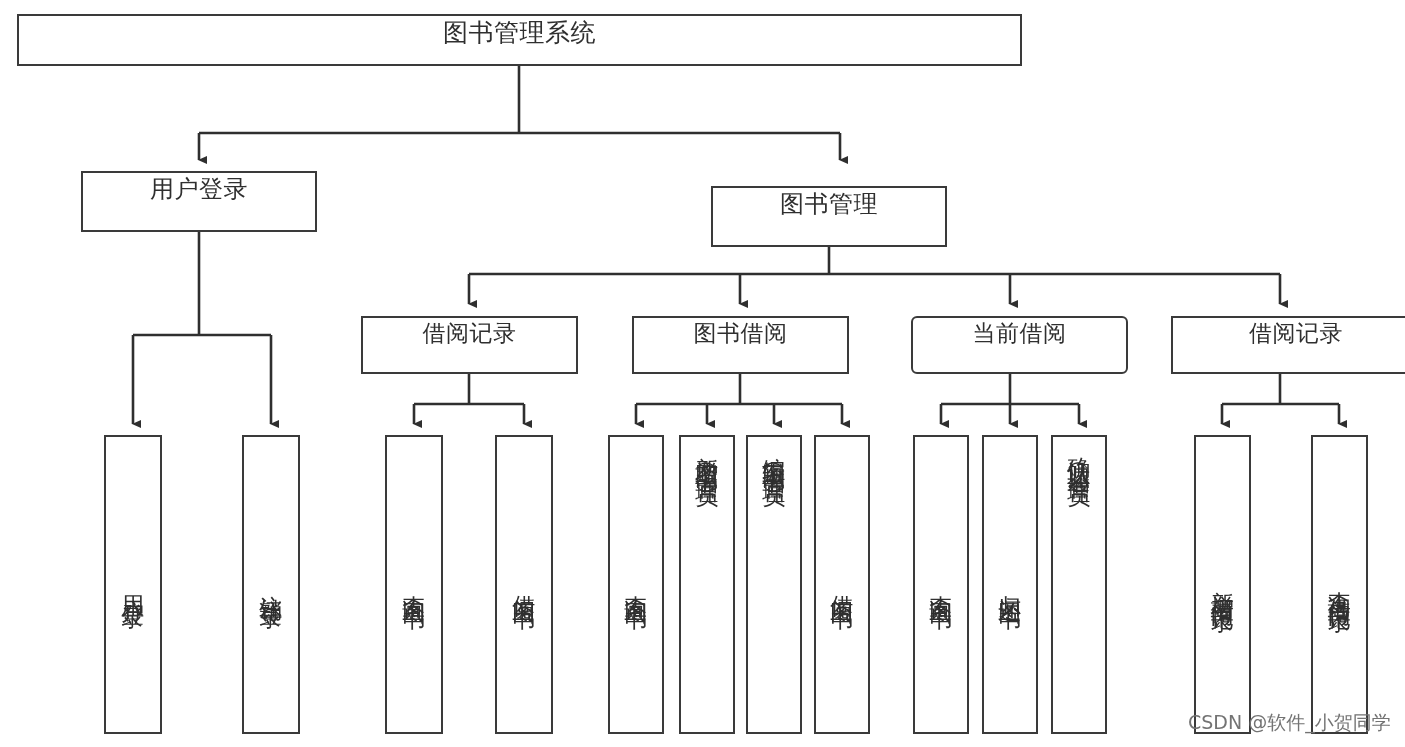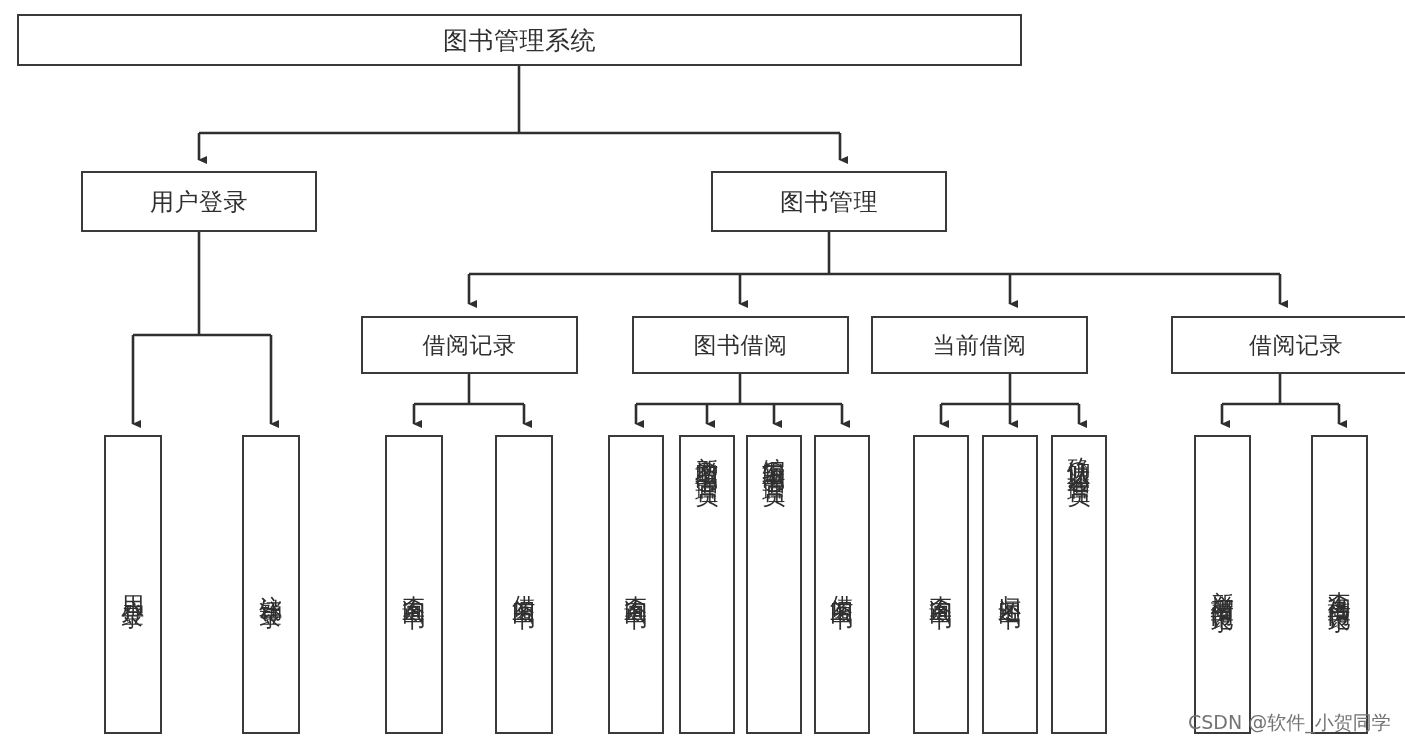--- a/index.html
+++ b/index.html
@@ -25,21 +25,20 @@
     width: 1405px;
     height: 747px;
     pointer-events: none;
   }
   .node {
     position: absolute;
     box-sizing: border-box;
     background: #ffffff;
     border: 2.5px solid #3a3a3a;
     display: flex;
-    align-items: center;
     justify-content: center;
     z-index: 2;
   }
   .node .node-label {
     color: #2f2f2f;
     letter-spacing: 0.5px;
     white-space: nowrap;
     text-align: center;
   }
   .node-root .node-label {
@@ -134,31 +133,31 @@
     </g>
   </svg>
 
   <div class="node node-root" style="left:17px; top:14px; width:1005px; height:52px;">
     <span class="node-label">图书管理系统</span>
   </div>
 
   <div class="node node-l2" style="left:81px; top:171px; width:236px; height:61px;">
     <span class="node-label">用户登录</span>
   </div>
-  <div class="node node-l2" style="left:711px; top:171px; width:236px; height:61px;">
+  <div class="node node-l2" style="left:711px; top:186px; width:236px; height:61px;">
     <span class="node-label">图书管理</span>
   </div>
 
   <div class="node node-l3" style="left:361px; top:316px; width:217px; height:58px;">
     <span class="node-label">借阅记录</span>
   </div>
   <div class="node node-l3" style="left:632px; top:316px; width:217px; height:58px;">
     <span class="node-label">图书借阅</span>
   </div>
-  <div class="node node-l3" style="left:871px; top:316px; width:217px; height:58px;">
+  <div class="node node-l3" style="left:911px; top:316px; width:217px; height:58px;border-radius:6px;">
     <span class="node-label">当前借阅</span>
   </div>
   <div class="node node-l3" style="left:1171px; top:316px; width:250px; height:58px;">
     <span class="node-label">借阅记录</span>
   </div>
 
   <div class="node node-leaf" style="left:104px; top:435px; width:58px; height:299px;">
     <span class="node-label">用户登录</span>
   </div>
   <div class="node node-leaf" style="left:242px; top:435px; width:58px; height:299px;">

